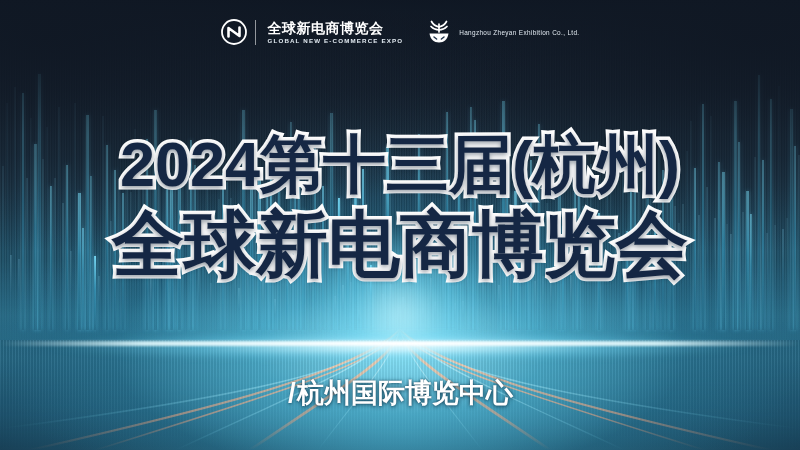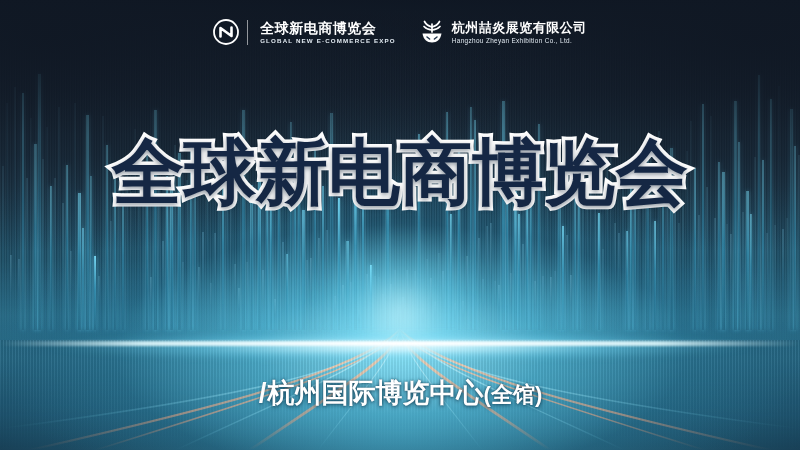--- a/index.html
+++ b/index.html
@@ -422,30 +422,29 @@
           <path d="M14 11 C 10.5 11, 8 9.5, 6 7.5"></path>
           <path d="M14 11 C 17.5 11, 20 9.5, 22 7.5"></path>
         </g>
         <path d="M4.5 14.5 L23.5 14.5 C 22.6 20.5, 19 23.5, 14 23.5 C 9 23.5, 5.4 20.5, 4.5 14.5 Z" fill="#ffffff"></path>
         <g stroke="#24374d" stroke-width="1.5" stroke-linecap="round">
           <path d="M9 18 L11.6 20"></path>
           <path d="M16.4 20 L19 18"></path>
         </g>
       </svg>
       <div class="logo-text">
-        <div class="logo-cn small">杭州喆炎展览有限公司</div>
         <div class="logo-en mixed">Hangzhou Zheyan Exhibition Co., Ltd.</div>
       </div>
     </div>
 
   </div>
 
   <div class="titles">
+    <div class="title-line title-1">2024第十三届(杭州)</div>
     <div class="title-line title-2">全球新电商博览会</div>
   </div>
 
   <div class="datebar">
     <span class="date-sep">/</span>
     <span class="venue">杭州国际博览中心</span>
-    <span class="venue venue-paren">(全馆)</span>
   </div>
 
 </div>
 
 </body></html>

